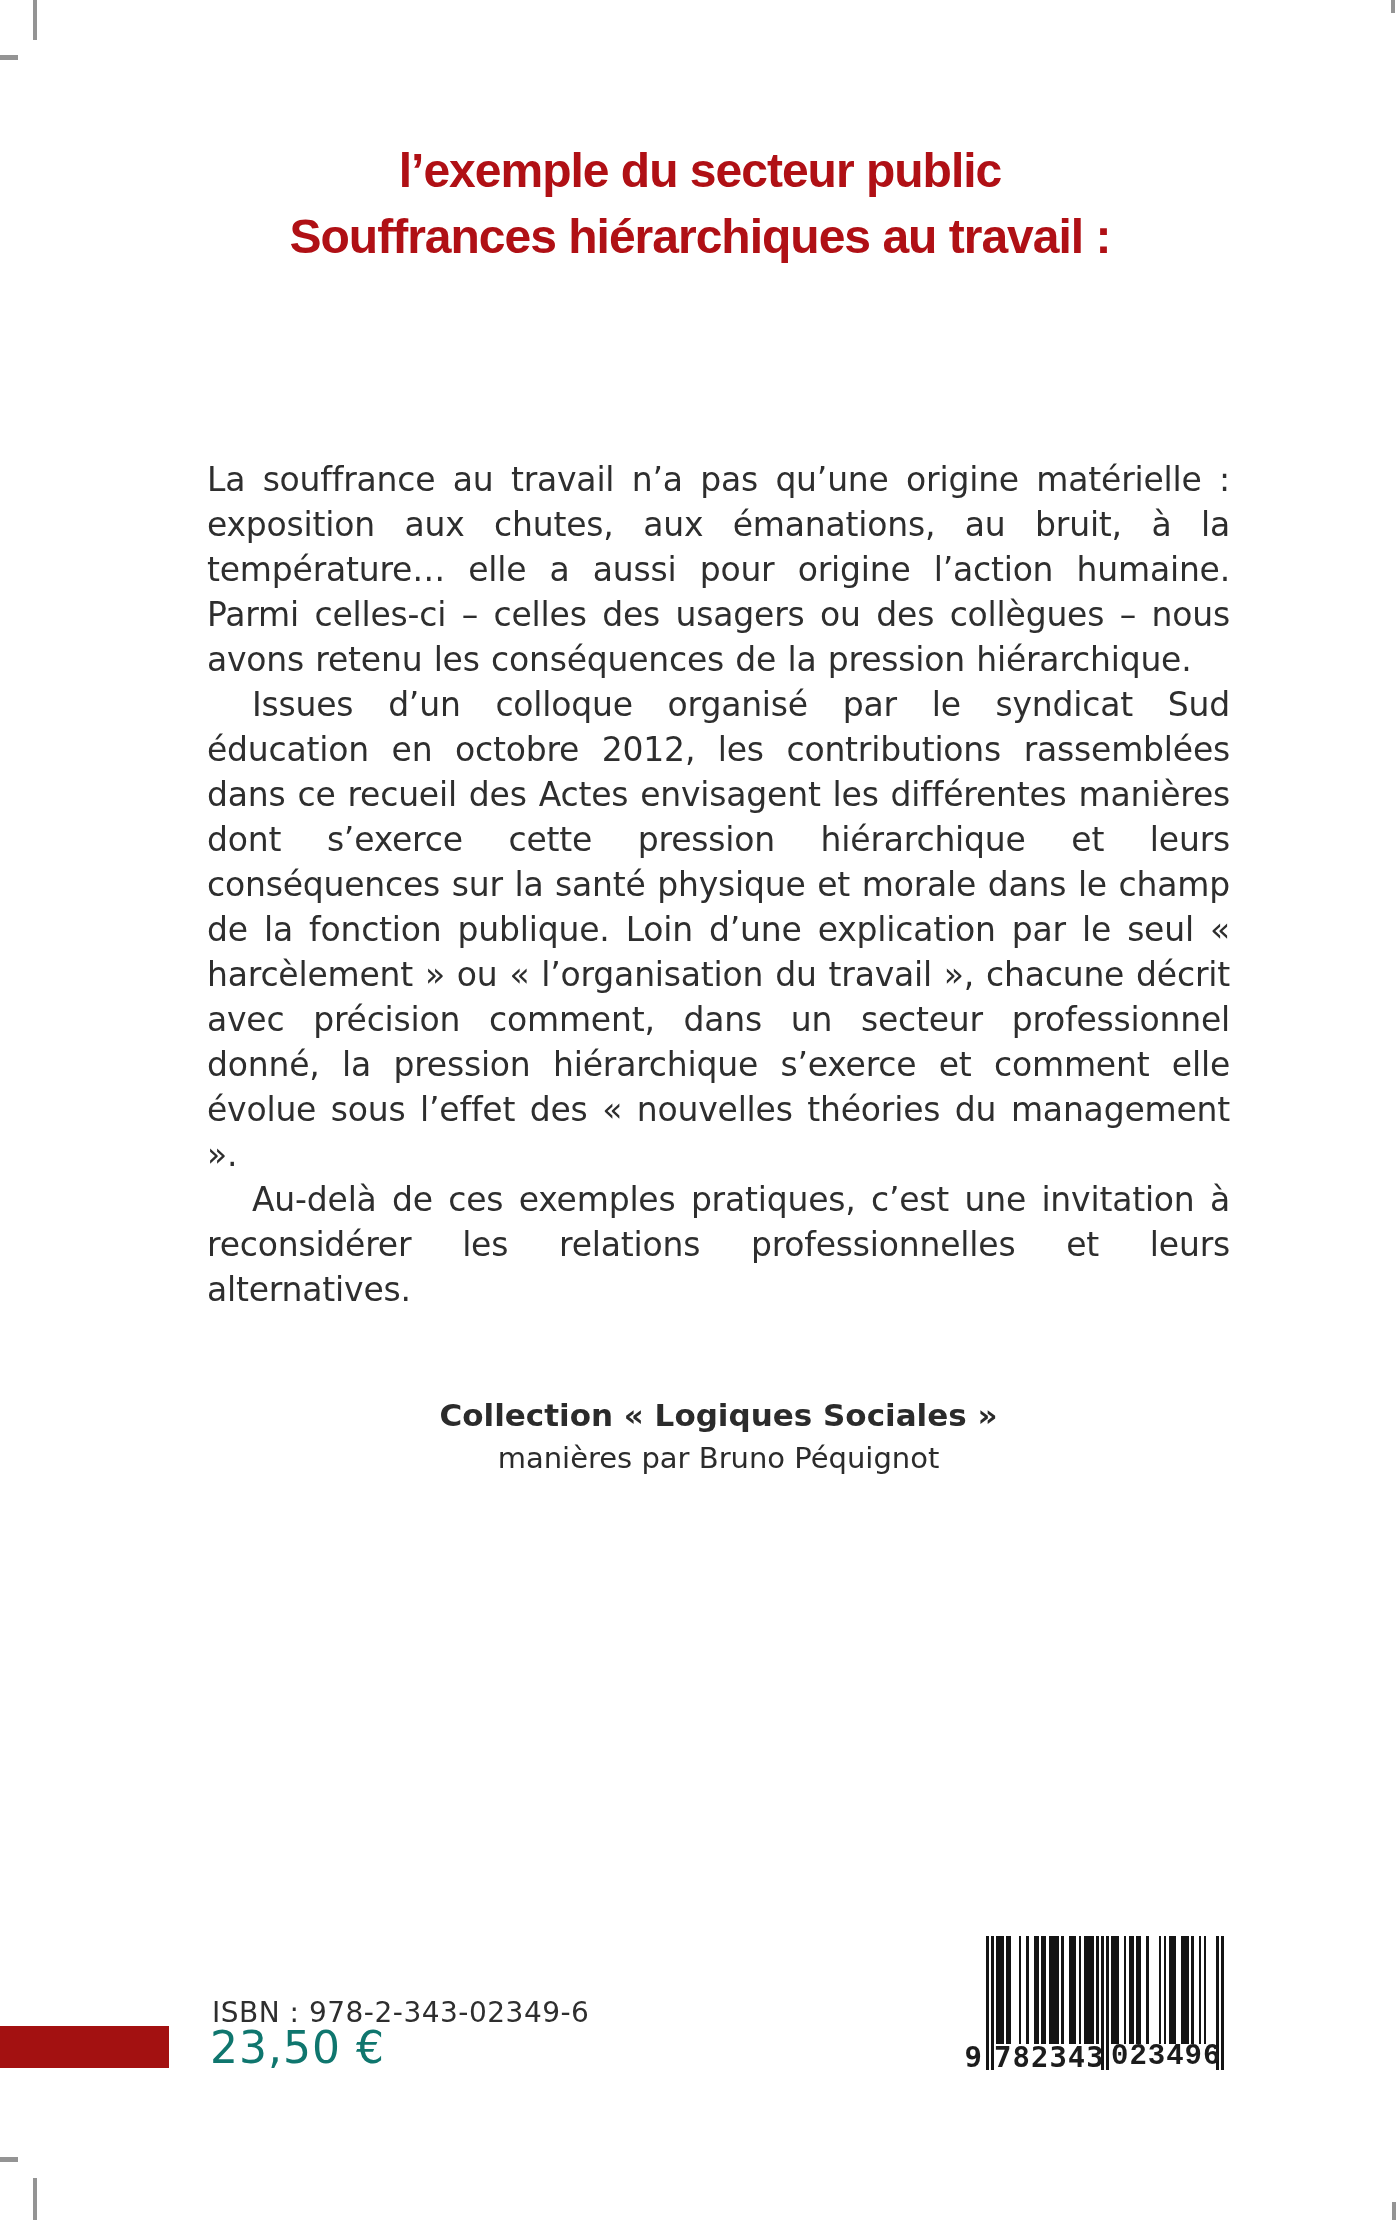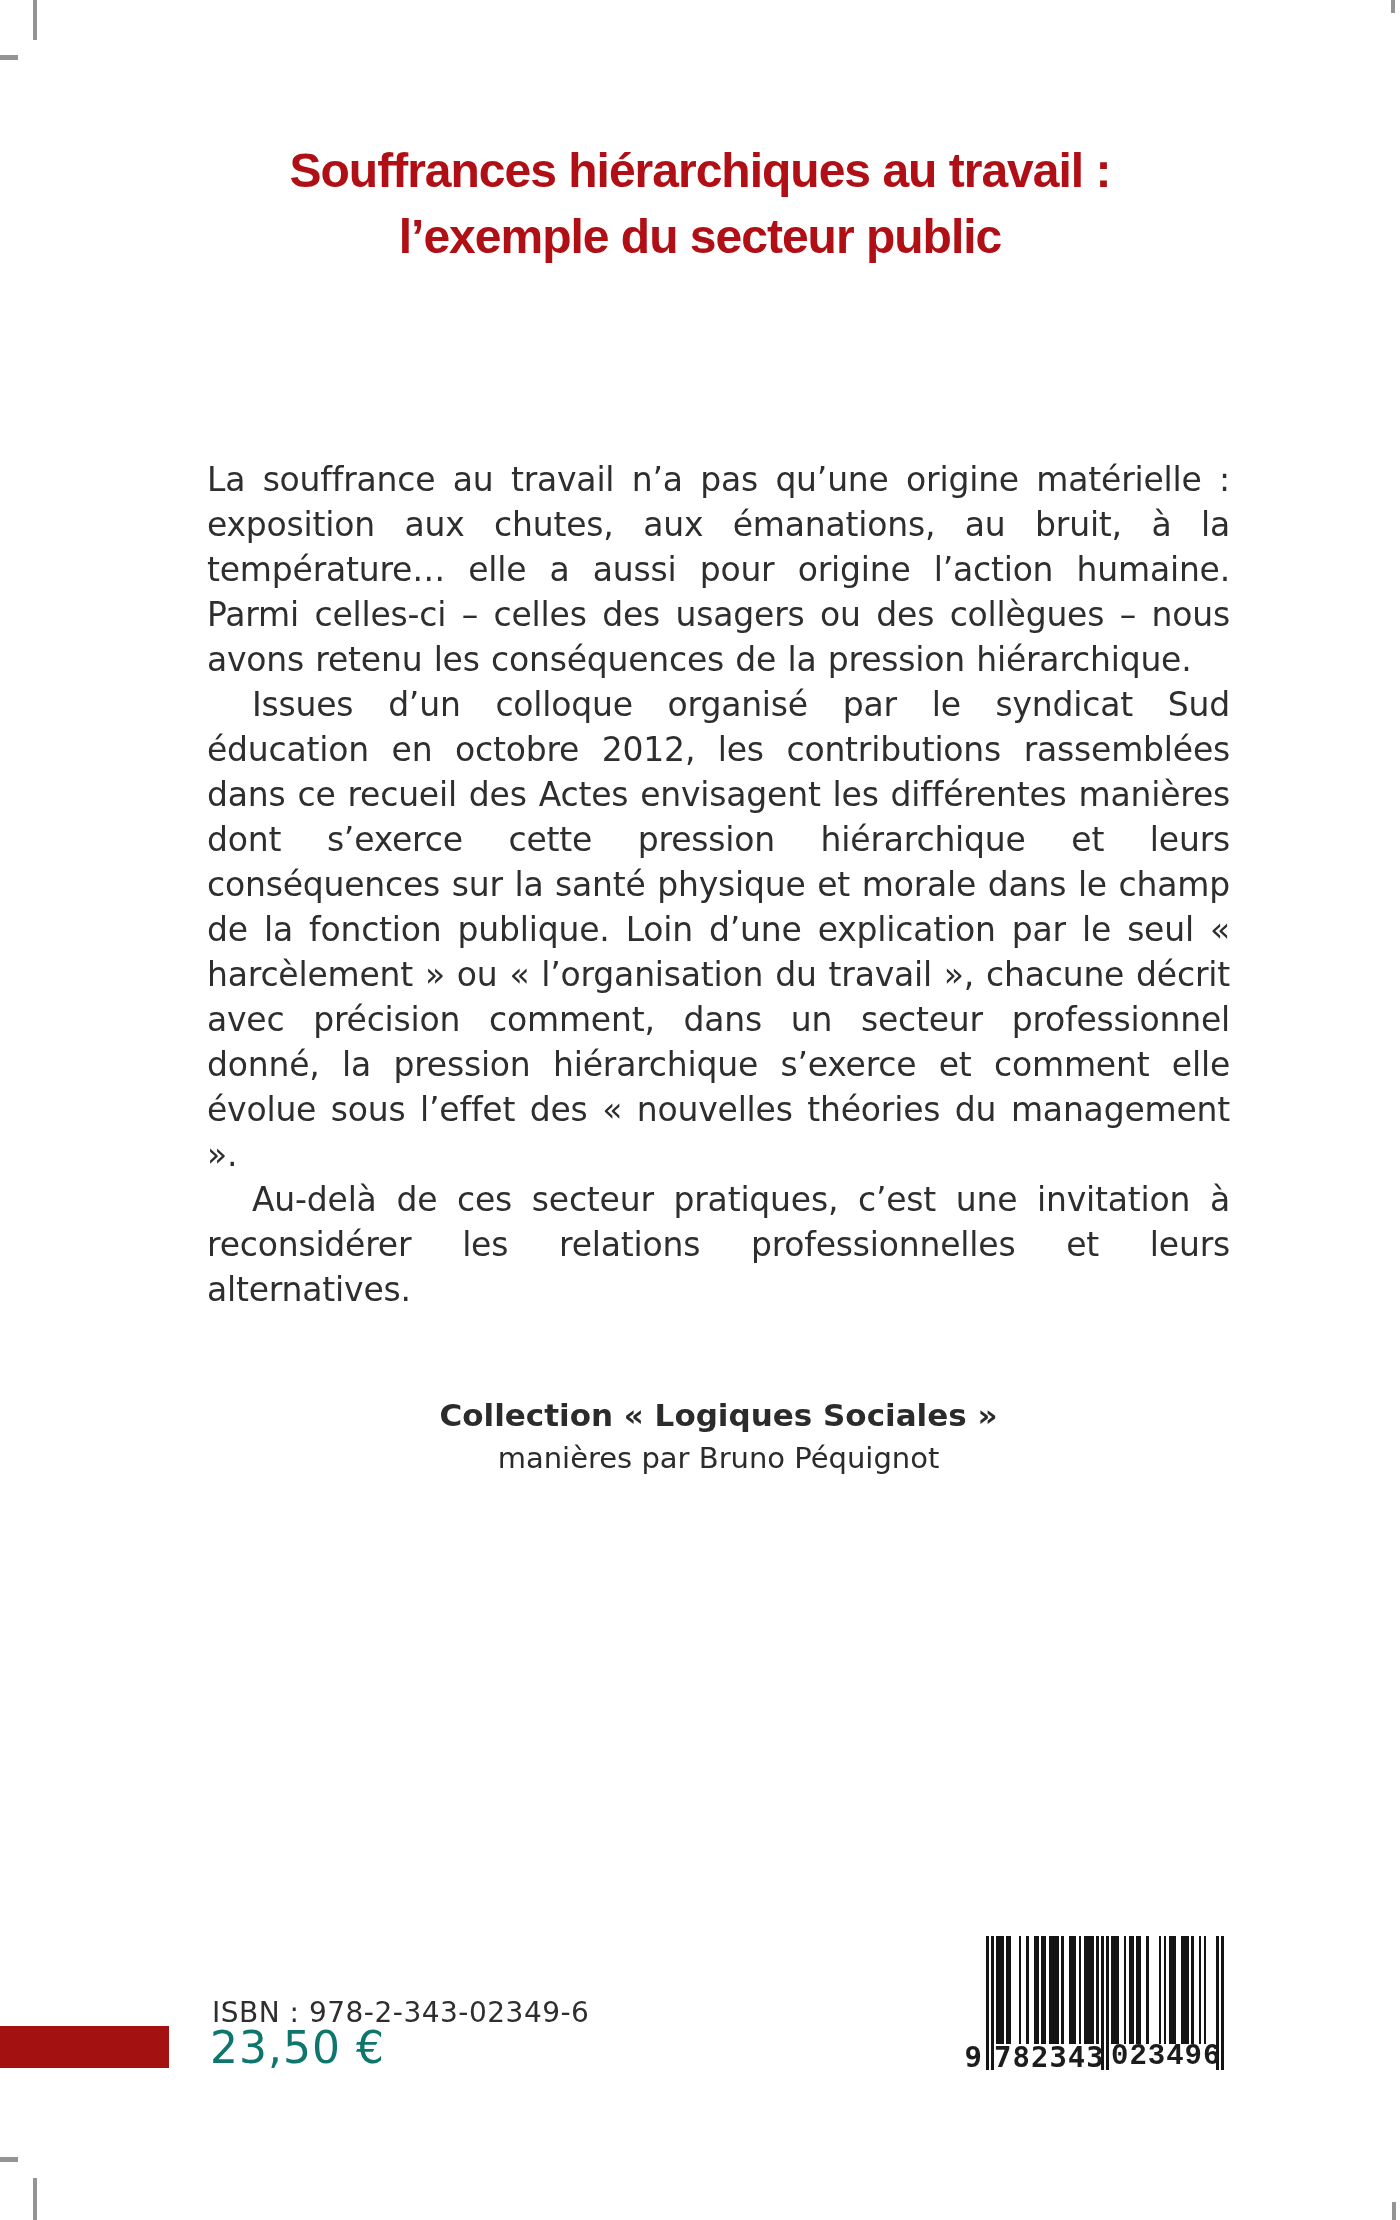--- a/index.html
+++ b/index.html
@@ -63,28 +63,28 @@
 <body style="background: rgb(255, 255, 255);">
 
 <div class="crop tl-v"></div>
 <div class="crop tl-h"></div>
 <div class="crop tr-v"></div>
 <div class="crop bl-h"></div>
 <div class="crop bl-v"></div>
 <div class="crop br-v"></div>
 
 <div class="title-block" style="color: rgb(176, 16, 21);">
+  <div>l’exemple du secteur public</div>
   <div>Souffrances hiérarchiques au travail :</div>
-  <div>l’exemple du secteur public</div>
 </div>
 
 <div class="synopsis" style="color: rgb(46, 46, 46);">
   <p>La souffrance au travail n’a pas qu’une origine matérielle : exposition aux chutes, aux émanations, au bruit, à la température… elle a aussi pour origine l’action humaine. Parmi celles-ci – celles des usagers ou des collègues – nous avons retenu les conséquences de la pression hiérarchique.</p>
   <p>Issues d’un colloque organisé par le syndicat Sud éducation en octobre 2012, les contributions rassemblées dans ce recueil des Actes envisagent les différentes manières dont s’exerce cette pression hiérarchique et leurs conséquences sur la santé physique et morale dans le champ de la fonction publique. Loin d’une explication par le seul « harcèlement » ou « l’organisation du travail », chacune décrit avec précision comment, dans un secteur professionnel donné, la pression hiérarchique s’exerce et comment elle évolue sous l’effet des « nouvelles théories du management ».</p>
-  <p>Au-delà de ces secteur pratiques, c’est une invitation à reconsidérer les relations professionnelles et leurs alternatives.</p>
+  <p>Au-delà de ces exemples pratiques, c’est une invitation à reconsidérer les relations professionnelles et leurs alternatives.</p>
 </div>
 
 <div class="collection" style="color: rgb(43, 43, 43);">
   <div class="name">Collection « Logiques Sociales »</div>
   <div class="director">manières par Bruno Péquignot</div>
 </div>
 
 <div class="isbn" style="color: rgb(46, 46, 46);">ISBN : 978-2-343-02349-6</div>
 <div class="price" style="color: #0f766e;">23,50 €</div>
 <div class="accent-bar" style="background: rgb(163, 17, 17);"></div>

